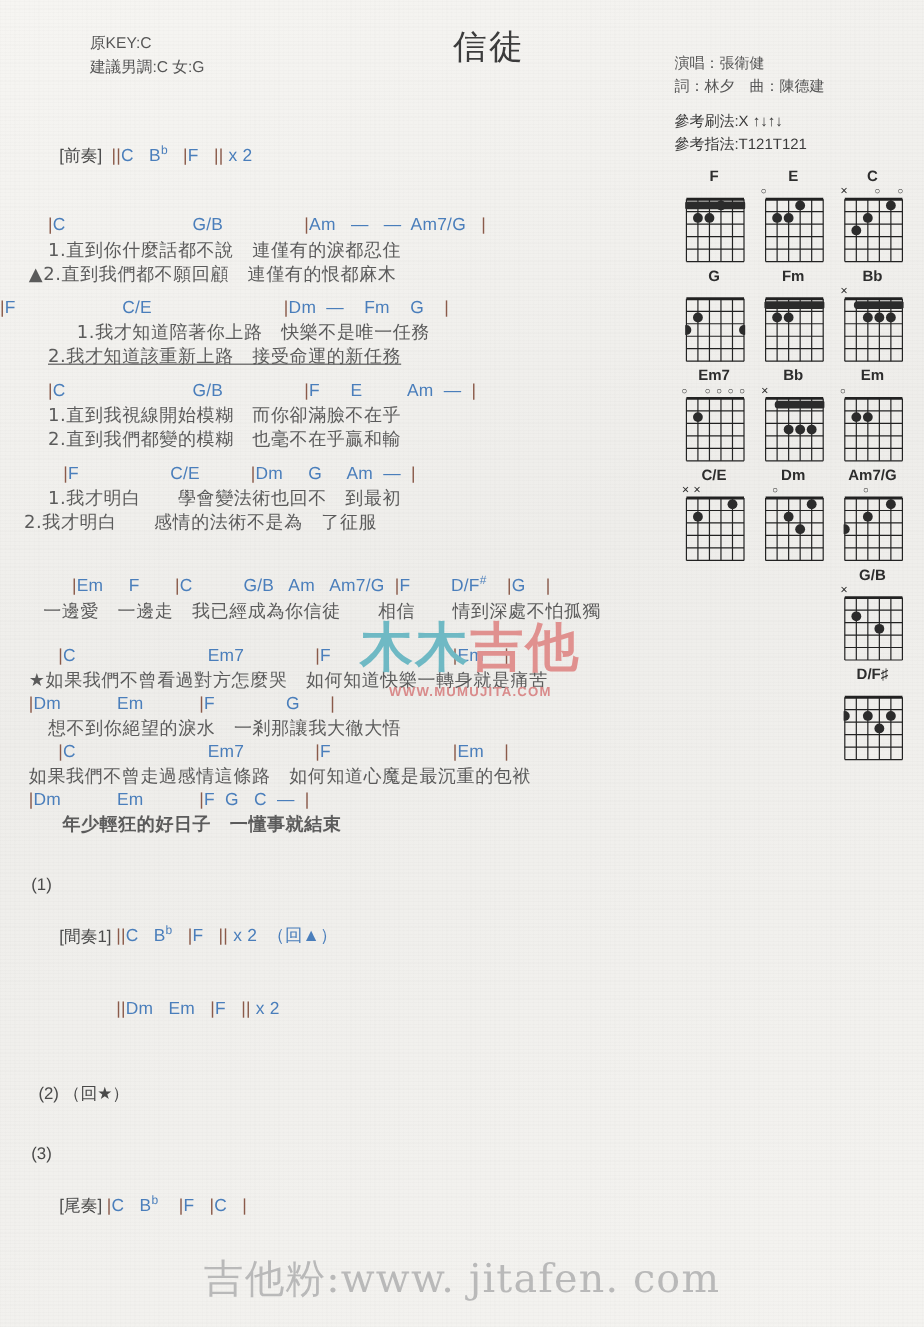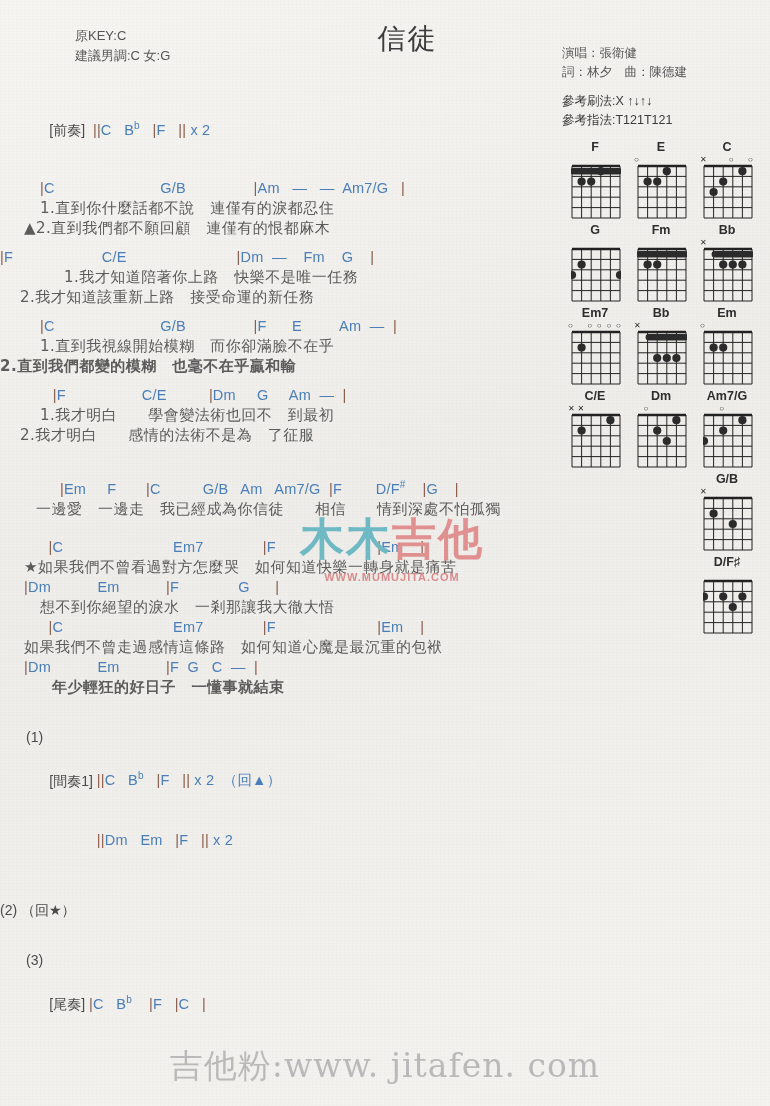--- a/index.html
+++ b/index.html
@@ -472,27 +472,27 @@
     <div class="gap-m"></div>
 
     <div class="line chordline" id="v1ca" style="padding-left:40px;"><span class="bar">|</span>C                         G/B                <span class="bar">|</span>Am   —   —  Am7/G   <span class="bar">|</span></div>
     <div class="line lyricline" style="padding-left:40px;">1.直到你什麼話都不說　連僅有的淚都忍住</div>
     <div class="line lyricline" style="padding-left:24px;">▲2.直到我們都不願回顧　連僅有的恨都麻木</div>
 
     <div class="gap-s"></div>
 
     <div class="line chordline" id="v1cb" style=""><span class="bar">|</span>F                     C/E                          <span class="bar">|</span>Dm  —    Fm    G    <span class="bar">|</span></div>
     <div class="line lyricline" style="padding-left:64px;">1.我才知道陪著你上路　快樂不是唯一任務</div>
-    <div class="line lyricline" style="padding-left:20px;">2.我才知道該重新上路　接受命運的新任務</div>
+    <div class="line lyricline" style="padding-left:40px;text-decoration:underline;">2.我才知道該重新上路　接受命運的新任務</div>
 
     <div class="gap-s"></div>
 
     <div class="line chordline" id="v1cc" style="padding-left:40px;"><span class="bar">|</span>C                         G/B                <span class="bar">|</span>F      E         Am  —  <span class="bar">|</span></div>
     <div class="line lyricline" style="padding-left:40px;">1.直到我視線開始模糊　而你卻滿臉不在乎</div>
-    <div class="line lyricline" style="font-weight:bold;">2.直到我們都變的模糊　也毫不在乎贏和輸</div>
+    <div class="line lyricline" style="padding-left:40px;">2.直到我們都變的模糊　也毫不在乎贏和輸</div>
 
     <div class="gap-s"></div>
 
     <div class="line chordline" id="v1cd" style="padding-left:40px;">   <span class="bar">|</span>F                  C/E          <span class="bar">|</span>Dm     G     Am  —  <span class="bar">|</span></div>
     <div class="line lyricline" style="padding-left:40px;">1.我才明白　　學會變法術也回不　到最初</div>
     <div class="line lyricline" style="padding-left:20px;">2.我才明白　　感情的法術不是為　了征服</div>
 
     <div class="gap-l"></div>
 
     <div class="line chordline" id="brc" style="padding-left:60px;"><span class="bar">|</span>Em     F       <span class="bar">|</span>C          G/B   Am   Am7/G  <span class="bar">|</span>F        D/F<span class="sharp">#</span>    <span class="bar">|</span>G    <span class="bar">|</span></div>
@@ -518,21 +518,21 @@
 
     <div class="line sec" style="padding-left:26px;">
       <span>[間奏1]</span><span> </span><span class="chordline" id="int1"><span class="bar">|</span><span class="bar">|</span>C   B<span class="flat">b</span>   <span class="bar">|</span>F   <span class="bar">|</span><span class="bar">|</span> x 2  （回▲）</span>
     </div>
     <div class="line sec" style="padding-left:26px;">
       <span style="color:transparent;">[間奏1] </span><span class="chordline" id="int2"><span class="bar">|</span><span class="bar">|</span>Dm   Em   <span class="bar">|</span>F   <span class="bar">|</span><span class="bar">|</span> x 2</span>
     </div>
 
     <div class="gap-l"></div>
 
-    <div class="line sec" style="">(2) （回★）</div>
+    <div class="line sec" style="margin-left:32px;">(2) （回★）</div>
 
     <div class="gap-l"></div>
 
     <div class="line sec" style="padding-left:26px;">(3)</div>
 
     <div class="line sec" style="padding-left:26px;">
       <span>[尾奏]</span><span> </span><span class="chordline" id="outro"><span class="bar">|</span>C   B<span class="flat">b</span>    <span class="bar">|</span>F   <span class="bar">|</span>C   <span class="bar">|</span></span>
     </div>
   </div>
 

